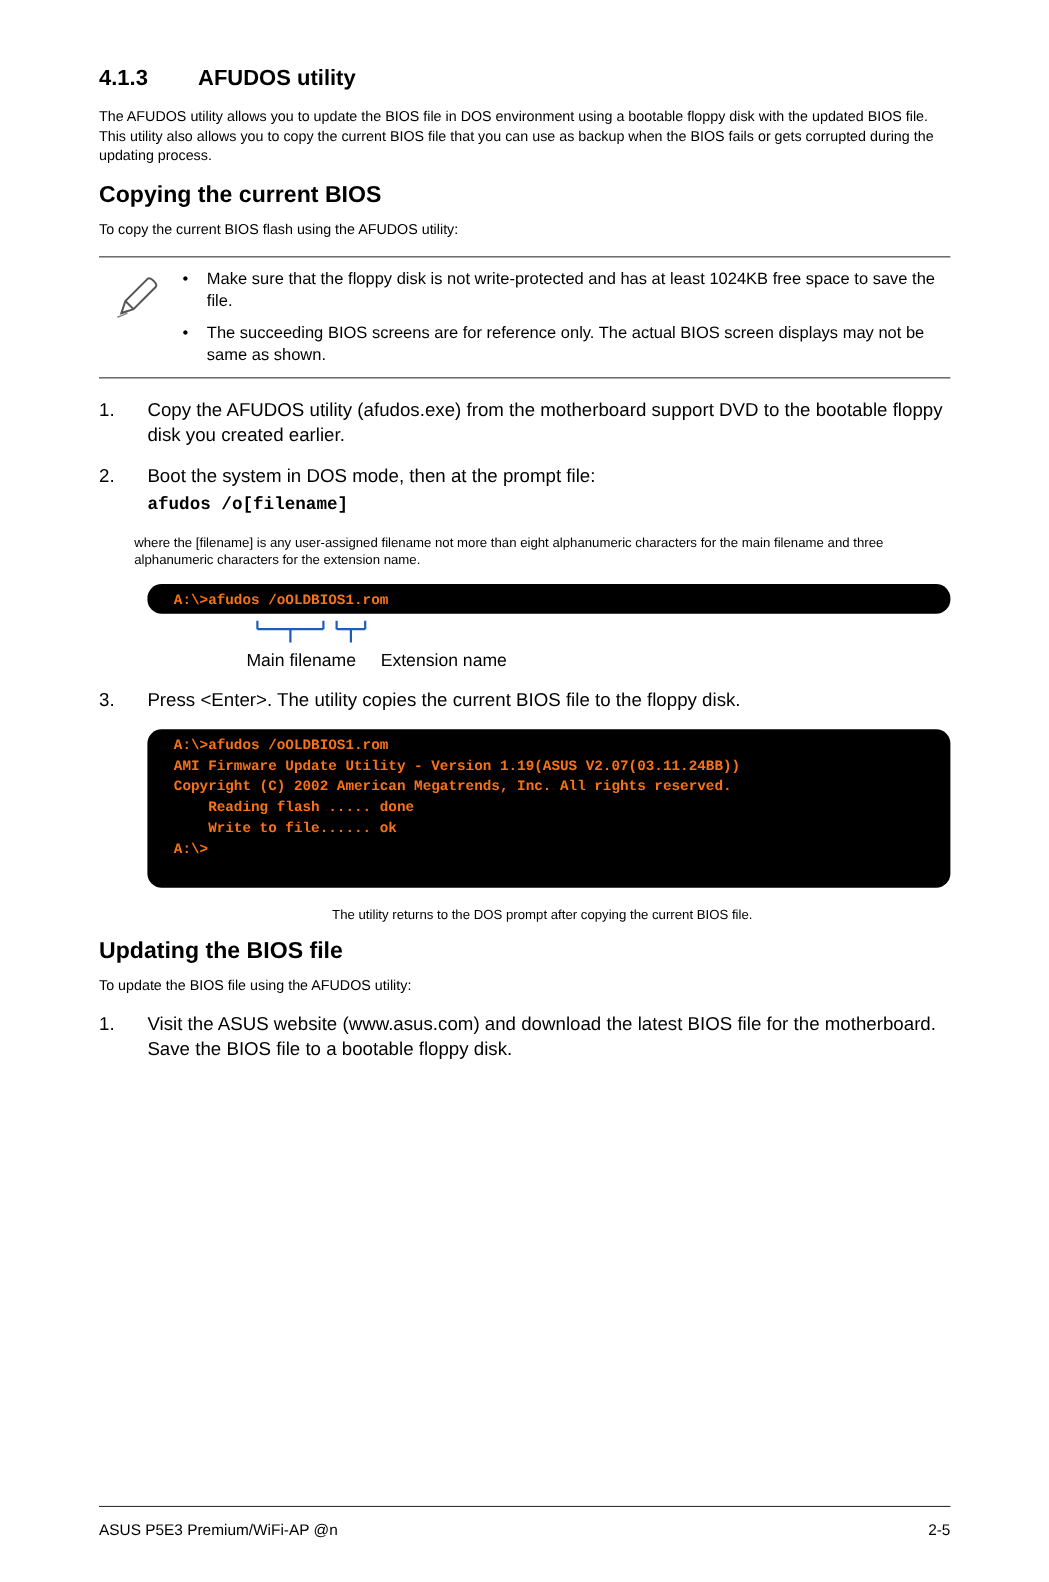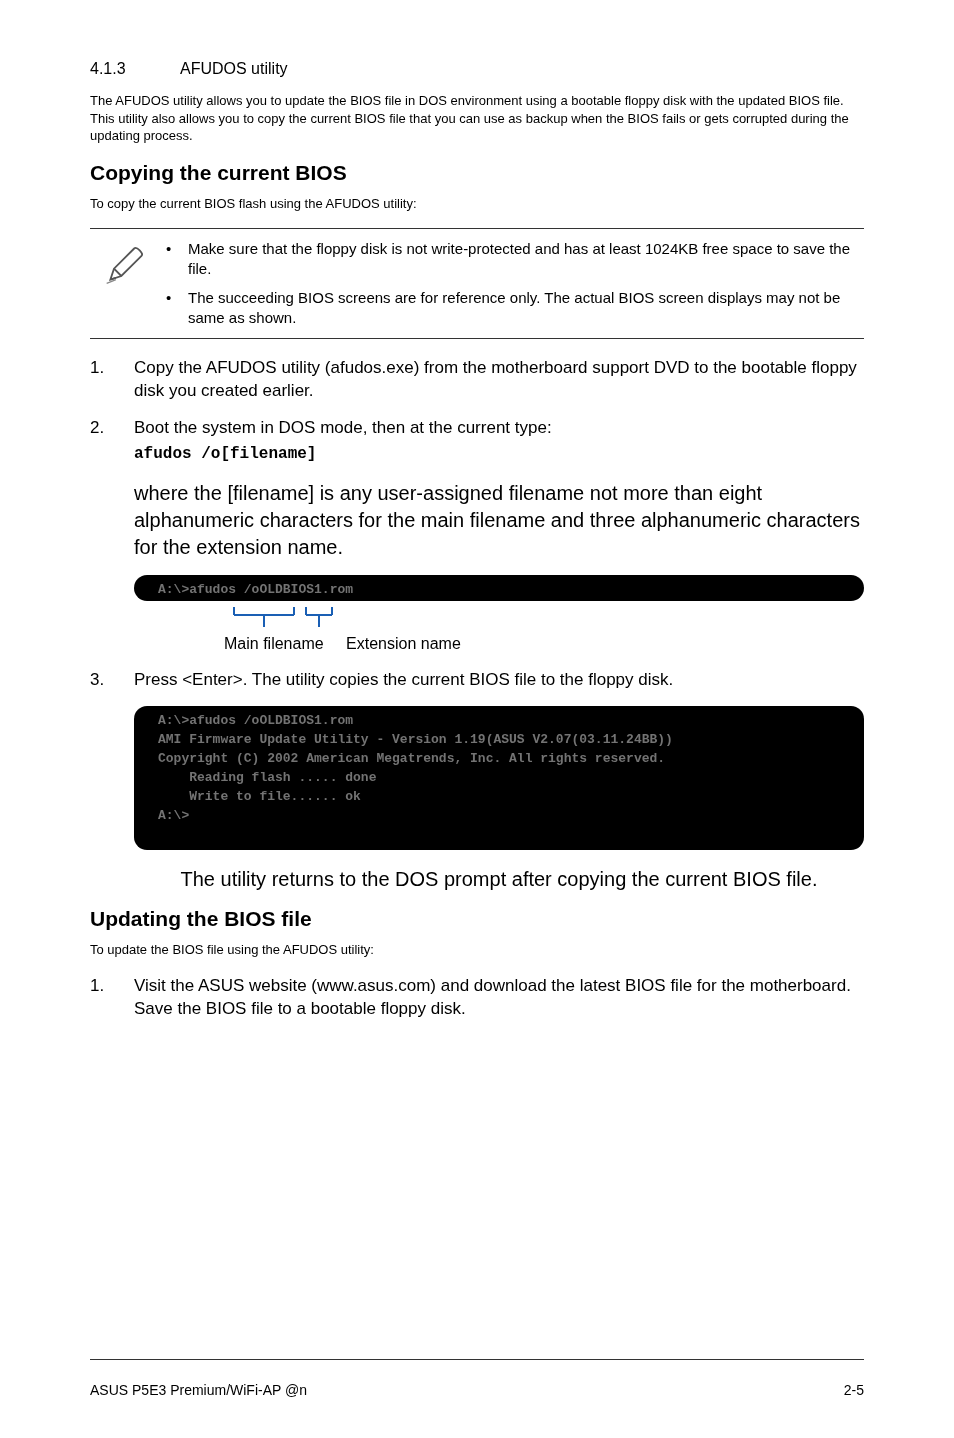--- a/index.html
+++ b/index.html
@@ -6,22 +6,22 @@
   body {
     font-family: Arial, Helvetica, sans-serif;
     background: #fff;
     color: #000;
     width: 954px;
     height: 1438px;
     padding: 60px 90px 40px 90px;
     position: relative;
   }
   h2.section-title {
-    font-size: 16px;
-    font-weight: normal;
+    font-size: 20px;
+    font-weight: bold;
     margin-bottom: 14px;
   }
   .section-num { display: inline-block; width: 90px; }
   p.body-text {
     font-size: 13px;
     line-height: 1.35;
     margin-bottom: 16px;
   }
   h3.subheading {
     font-size: 21px;
@@ -62,28 +62,28 @@
   }
   .ol-num { width: 44px; flex-shrink: 0; }
   .ol-content { flex: 1; }
   .code-inline {
     font-family: "Courier New", monospace;
     font-weight: bold;
     font-size: 16px;
     margin-top: 4px;
   }
   .sub-para {
-    margin-left: 44px;
-    font-size: 20px;
+    margin-left: 32px;
+    font-size: 12px;
     line-height: 1.35;
     margin-bottom: 14px;
   }
   .terminal {
     background: #000;
-    color: #737373;
+    color: #f97316;
     font-family: "Courier New", monospace;
     font-size: 13px;
     font-weight: bold;
     padding: 6px 24px;
     margin: 6px 0 6px 44px;
     white-space: pre;
     line-height: 1.45;
     position: relative;
     border-radius: 13px;
   }
@@ -99,21 +99,21 @@
   }
   .fn-main { display:inline-block; margin-left: 90px; }
   .fn-ext  { display:inline-block; margin-left: 18px; }
   .fn-svg { display:block; margin-left: 0; }
   .footer {
     position: absolute;
     bottom: 40px;
     left: 90px;
     right: 90px;
     border-top: 1px solid #333;
-    padding-top: 22px;
+    padding-top: 12px;
     font-size: 14px;
     display: flex;
     justify-content: space-between;
   }
 </style>
 </head>
 <body>
 
 <h2 class="section-title">
   <span class="section-num">4.1.3</span><span>AFUDOS utility</span>
@@ -147,21 +147,21 @@
 </div>
 
 <div class="ol-item">
   <span class="ol-num">1.</span>
   <span class="ol-content">Copy the AFUDOS utility (afudos.exe) from the motherboard support DVD to the bootable floppy disk you created earlier.</span>
 </div>
 
 <div class="ol-item">
   <span class="ol-num">2.</span>
   <span class="ol-content">
-    <span>Boot the system in DOS mode, then at the current type:</span>
+    <span>Boot the system in DOS mode, then at the prompt file:</span>
     <div class="code-inline">afudos /o[filename]</div>
   </span>
 </div>
 
 <p class="sub-para">where the [filename] is any user-assigned filename not more than eight alphanumeric characters  for the main filename and three alphanumeric characters for the extension name.</p>
 
 <div class="terminal" style="padding-bottom:2px;">A:\&gt;afudos /oOLDBIOS1.rom</div>
 <div class="filename-diagram">
   <svg class="fn-svg" width="260" height="26">
 

